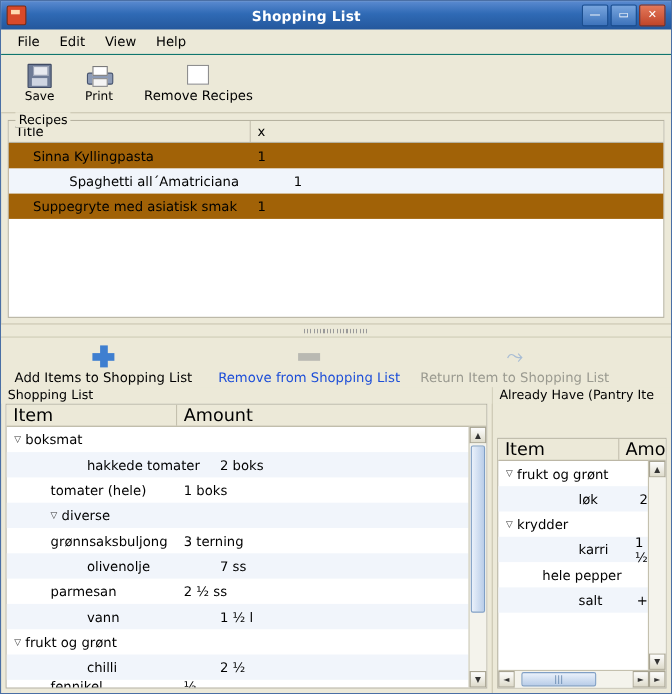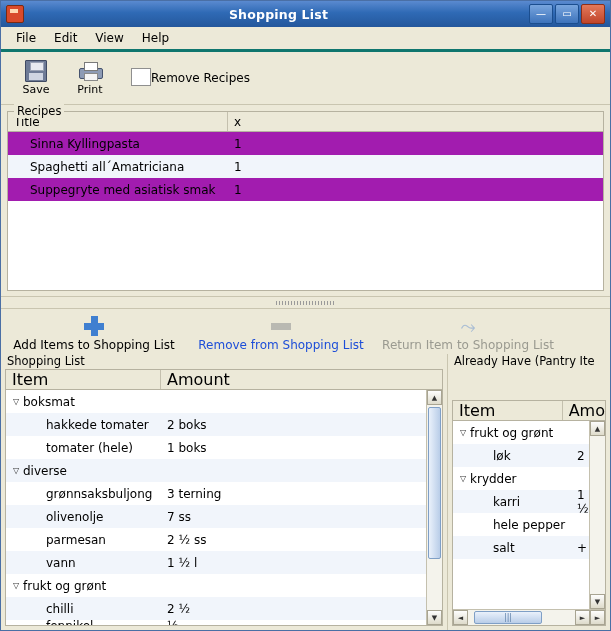--- a/index.html
+++ b/index.html
@@ -74,21 +74,21 @@
     border-color: #8e2f18;
   }
 
   
   .menubar {
     height: 22px;
     background: #ece9d8;
     display: flex;
     align-items: center;
     padding-left: 6px;
-    border-bottom: 3px solid #0f766e;
+    border-bottom: 1px solid #0f766e;
     flex: none;
   }
   .menu-item {
     padding: 2px 9px;
     font-size: 12px;
   }
 
   
   .toolbar {
     height: 52px;
@@ -105,21 +105,21 @@
     align-items: center;
     justify-content: center;
     min-width: 42px;
     padding: 2px 6px;
     font-size: 11px;
   }
   .tb-btn .glyph { height: 22px; display:flex; align-items:center; justify-content:center; }
   .tb-label { margin-top: 1px; }
   .tb-wide {
     display: flex;
-    flex-direction: row;
+    flex-direction: column;
     align-items: center;
     margin-left: 14px;
     font-size: 12px;
   }
   .tb-wide .glyph {
     width: 18px; height: 16px;
     border: 1px solid #8f8f8f;
     background: #ffffff;
     margin-bottom: 3px;
   }
@@ -161,21 +161,21 @@
   }
   .th {
     padding-left: 6px;
     height: 100%;
     display: flex;
     align-items: center;
     box-sizing: border-box;
   }
   .th.title-col { width: 220px; border-right: 1px solid #c4c0ae; }
   .th.x-col { flex: 1; }
-  .recipe-rows { background: #a21caf; }
+  .recipe-rows { background: #a16207; }
   .recipe-row {
     display: flex;
     height: 23px;
     align-items: center;
     font-size: 12px;
   }
   .recipe-row.alt { background: #f1f5fb; }
   .rc-title { width: 220px; padding-left: 22px; box-sizing: border-box; }
   .rc-x { flex: 1; padding-left: 6px; }
 
@@ -278,21 +278,21 @@
     flex: 1;
     overflow: hidden;
     min-width: 0;
   }
   .row {
     display: flex;
     height: 23px;
     align-items: center;
     font-size: 12px;
   }
-  .row.alt { background: #f1f5fb; }
+  .row.alt { background: #f1f5fb; padding-left: 33px; }
   .row .cell-item {
     display: flex;
     align-items: center;
     box-sizing: border-box;
   }
   .left .row .cell-item { width: 155px; }
   .right .row .cell-item { width: 118px; }
   .row .cell-amount { flex: 1; padding-left: 6px; box-sizing: border-box; }
   .twisty {
     width: 14px;

